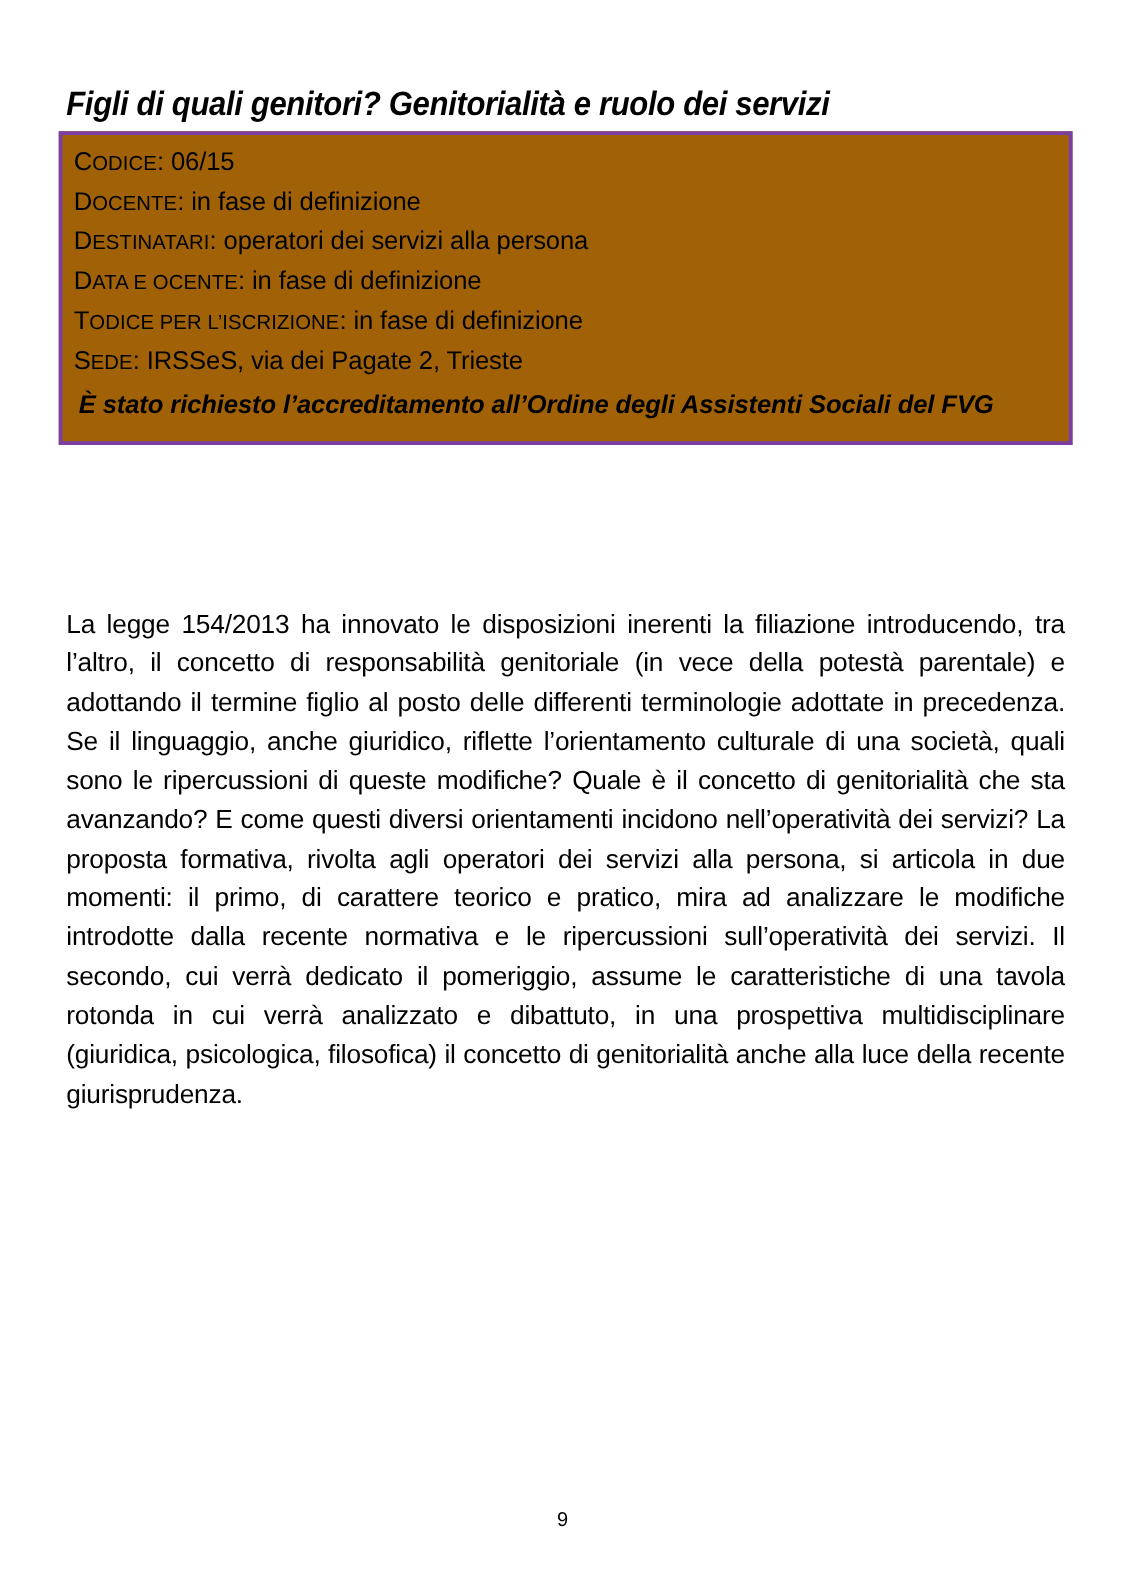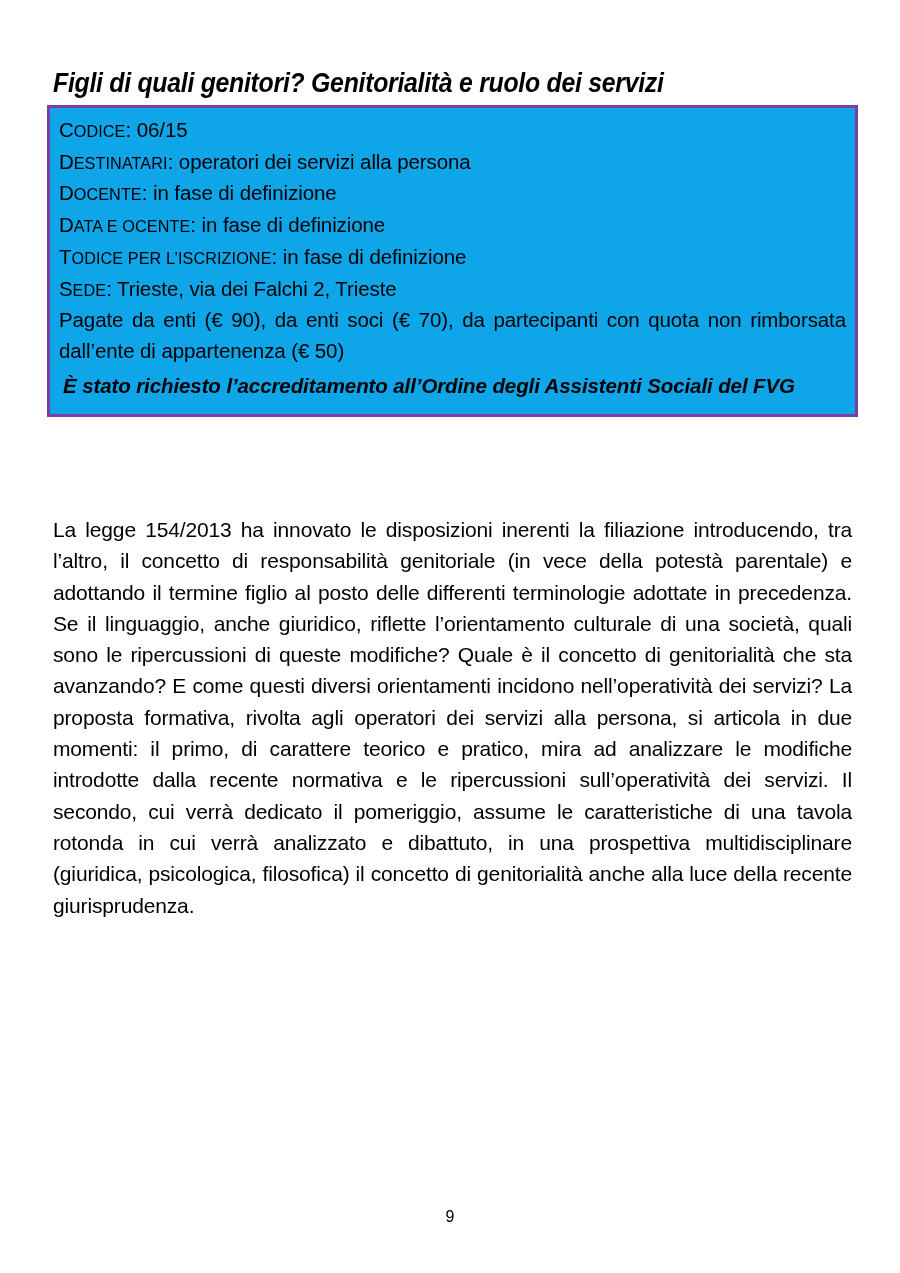--- a/index.html
+++ b/index.html
@@ -40,21 +40,21 @@
   }
 
   
   .info-box {
     position: absolute;
     left: 47px;
     top: 105px;
     width: 811px;
     box-sizing: border-box;
     border: 3px solid #7b3fa3;
-    background: #0ea5e9;
+    background: #a16207;
     padding: 7px 9px 9px 9px;
   }
 
   .info-line {
     font-size: 20.5px;
     line-height: 30.7px;
     white-space: nowrap;
     letter-spacing: -0.1px;
   }
 
@@ -89,21 +89,21 @@
     text-align-last: left;
     letter-spacing: -0.1px;
     margin: 4px;
     padding: 0;
   }
 
   
   .body-para {
     position: absolute;
     left: 53px;
-    top: 514px;
+    top: 484px;
     width: 799px;
     font-size: 21px;
     line-height: 31.3px;
     text-align: justify;
     text-align-last: left;
     letter-spacing: -0.15px;
     margin: 0;
   }
 
   
@@ -124,41 +124,40 @@
 
   <h1 class="doc-title">Figli di quali genitori? Genitorialità e ruolo dei servizi</h1>
 
   <div class="info-box">
 
     <div class="info-line">
       <span class="lbl"><span class="cap">C</span><span class="sc">ODICE</span><span class="cap">: </span></span><span>06/15</span>
     </div>
 
     <div class="info-line">
-      <span class="lbl"><span class="cap">D</span><span class="sc">ESTINATARI</span><span class="cap">: </span></span><span>operatori dei servizi alla persona</span>
+      <span class="lbl"><span class="cap">D</span><span class="sc">OCENTE</span><span class="cap">: </span></span><span>in fase di definizione</span>
     </div>
 
     <div class="info-line">
-      <span class="lbl"><span class="cap">D</span><span class="sc">OCENTE</span><span class="cap">: </span></span><span>in fase di definizione</span>
+      <span class="lbl"><span class="cap">D</span><span class="sc">ESTINATARI</span><span class="cap">: </span></span><span>operatori dei servizi alla persona</span>
     </div>
 
     <div class="info-line">
       <span class="lbl"><span class="cap">D</span><span class="sc">ATA E OCENTE</span><span class="cap">: </span></span><span>in fase di definizione</span>
     </div>
 
     <div class="info-line">
       <span class="lbl"><span class="cap">T</span><span class="sc">ODICE PER L’ISCRIZIONE</span><span class="cap">: </span></span><span>in fase di definizione</span>
     </div>
 
     <div class="info-line">
-      <span class="lbl"><span class="cap">S</span><span class="sc">EDE</span><span class="cap">: </span></span><span>Trieste, via dei Falchi 2, Trieste</span>
+      <span class="lbl"><span class="cap">S</span><span class="sc">EDE</span><span class="cap">: </span></span><span>IRSSeS, via dei Pagate 2, Trieste</span>
     </div>
 
 
-    <p class="fees">Pagate da enti (€ 90), da enti soci (€ 70), da partecipanti con quota non rimborsata dall’ente di appartenenza (€ 50)</p>
 
     <p class="accred">È stato richiesto l’accreditamento all’Ordine degli Assistenti Sociali del FVG</p>
 
   </div>
 
   <p class="body-para">La legge 154/2013 ha innovato le disposizioni inerenti la filiazione introducendo, tra l’altro, il concetto di responsabilità genitoriale (in vece della potestà parentale) e adottando il termine figlio al posto delle differenti terminologie adottate in precedenza. Se il linguaggio, anche giuridico, riflette l’orientamento culturale di una società, quali sono le ripercussioni di queste modifiche? Quale è il concetto di genitorialità che sta avanzando? E come questi diversi orientamenti incidono nell’operatività dei servizi? La proposta formativa, rivolta agli operatori dei servizi alla persona, si articola in due momenti: il primo, di carattere teorico e pratico, mira ad analizzare le modifiche introdotte dalla recente normativa e le ripercussioni sull’operatività dei servizi. Il secondo, cui verrà dedicato il pomeriggio, assume le caratteristiche di una tavola rotonda in cui verrà analizzato e dibattuto, in una prospettiva multidisciplinare (giuridica, psicologica, filosofica) il concetto di genitorialità anche alla luce della recente giurisprudenza.</p>
 
   <div class="page-number">9</div>
 
 </div>

